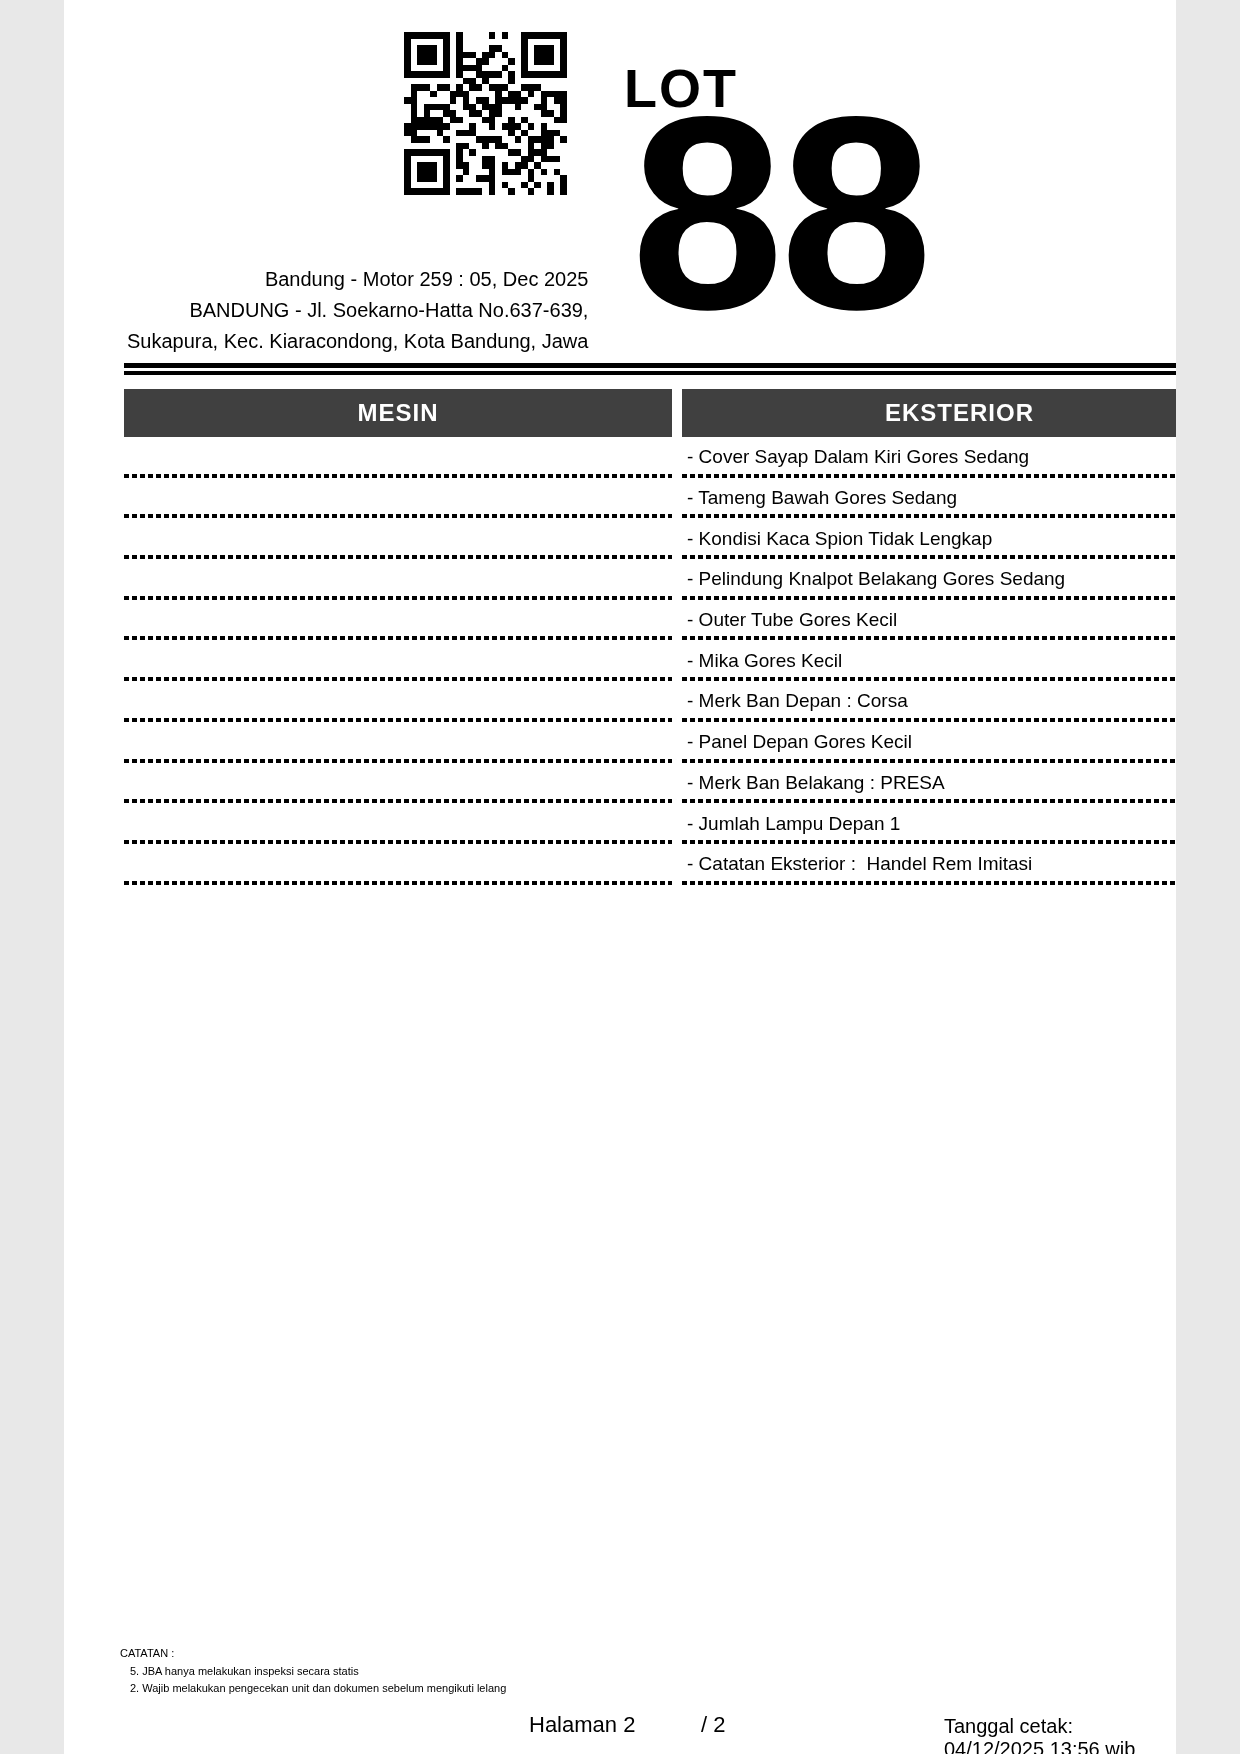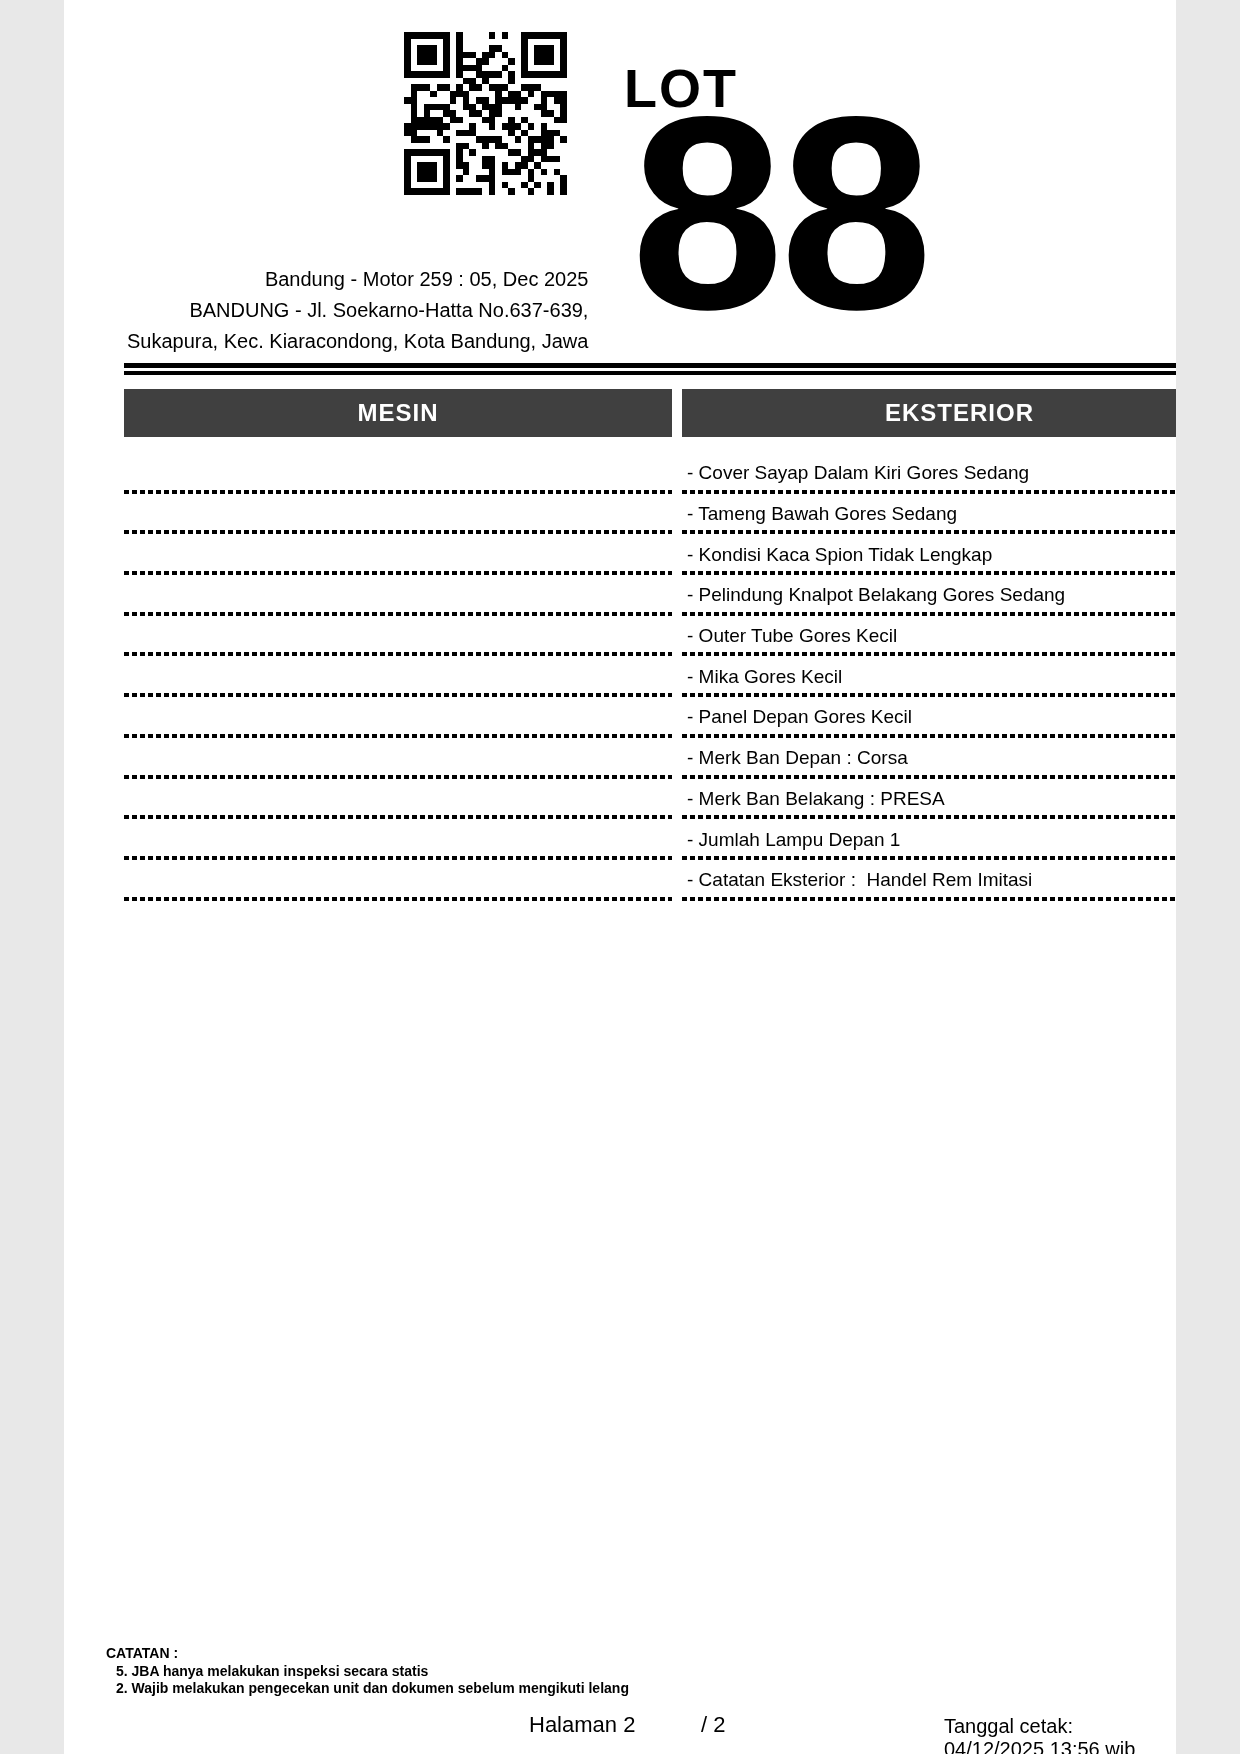--- a/index.html
+++ b/index.html
@@ -27,31 +27,31 @@
     border-top:5px solid #000; border-bottom:4px solid #000;
   }
   .cols { position:absolute; left:60px; top:389px; width:1113px; display:flex; gap:10px; }
   .col-left  { width:548px; }
   .col-right { width:555px; }
   .col-header {
     height:48px; background:#404040; color:#fff;
     font-weight:bold; font-size:24px; letter-spacing:1px;
     display:flex; align-items:center; justify-content:center;
   }
-  .rows { padding-top:16px; }
+  .rows { }
   .row {
     position:relative; height:40.7px;
     display:flex; align-items:center;
     padding-left:5px; font-size:19px; white-space:pre;
   }
   .dotline {
     position:absolute; left:0; right:0; bottom:0; height:4px;
     background:repeating-linear-gradient(to right, #000 0 5px, transparent 5px 8px);
   }
-  .notes { position:absolute; left:42px; top:1645px; font-size:14px; line-height:17.5px;font-weight:bold; }
+  .notes { position:absolute; left:56px; top:1645px; font-size:11px; line-height:17.5px; }
   .note-item { margin-left:10px; }
   .footer-page  { position:absolute; left:465px; top:1712px; font-size:22px; }
   .footer-total { position:absolute; left:637px; top:1712px; font-size:22px; }
   .footer-print { position:absolute; left:880px; top:1715px; font-size:20px; }
 </style>
 </head>
 <body>
 
 <div class="page">
 
@@ -397,22 +397,22 @@
     </div>
     <div class="col col-right">
       <div class="col-header">EKSTERIOR</div>
       <div class="rows">
           <div class="row"><span class="row-text">- Cover Sayap Dalam Kiri Gores Sedang</span><div class="dotline"></div></div>
           <div class="row"><span class="row-text">- Tameng Bawah Gores Sedang</span><div class="dotline"></div></div>
           <div class="row"><span class="row-text">- Kondisi Kaca Spion Tidak Lengkap</span><div class="dotline"></div></div>
           <div class="row"><span class="row-text">- Pelindung Knalpot Belakang Gores Sedang</span><div class="dotline"></div></div>
           <div class="row"><span class="row-text">- Outer Tube Gores Kecil</span><div class="dotline"></div></div>
           <div class="row"><span class="row-text">- Mika Gores Kecil</span><div class="dotline"></div></div>
+          <div class="row"><span class="row-text">- Merk Ban Depan : Corsa</span><div class="dotline"></div></div>
           <div class="row"><span class="row-text">- Panel Depan Gores Kecil</span><div class="dotline"></div></div>
-          <div class="row"><span class="row-text">- Merk Ban Depan : Corsa</span><div class="dotline"></div></div>
           <div class="row"><span class="row-text">- Merk Ban Belakang : PRESA</span><div class="dotline"></div></div>
           <div class="row"><span class="row-text">- Jumlah Lampu Depan 1</span><div class="dotline"></div></div>
           <div class="row"><span class="row-text">- Catatan Eksterior :  Handel Rem Imitasi</span><div class="dotline"></div></div>
         </div>
     </div>
   </div>
 
   <div class="notes">
     <div class="notes-title">CATATAN :</div>
     <div class="note-item">5. JBA hanya melakukan inspeksi secara statis</div>

